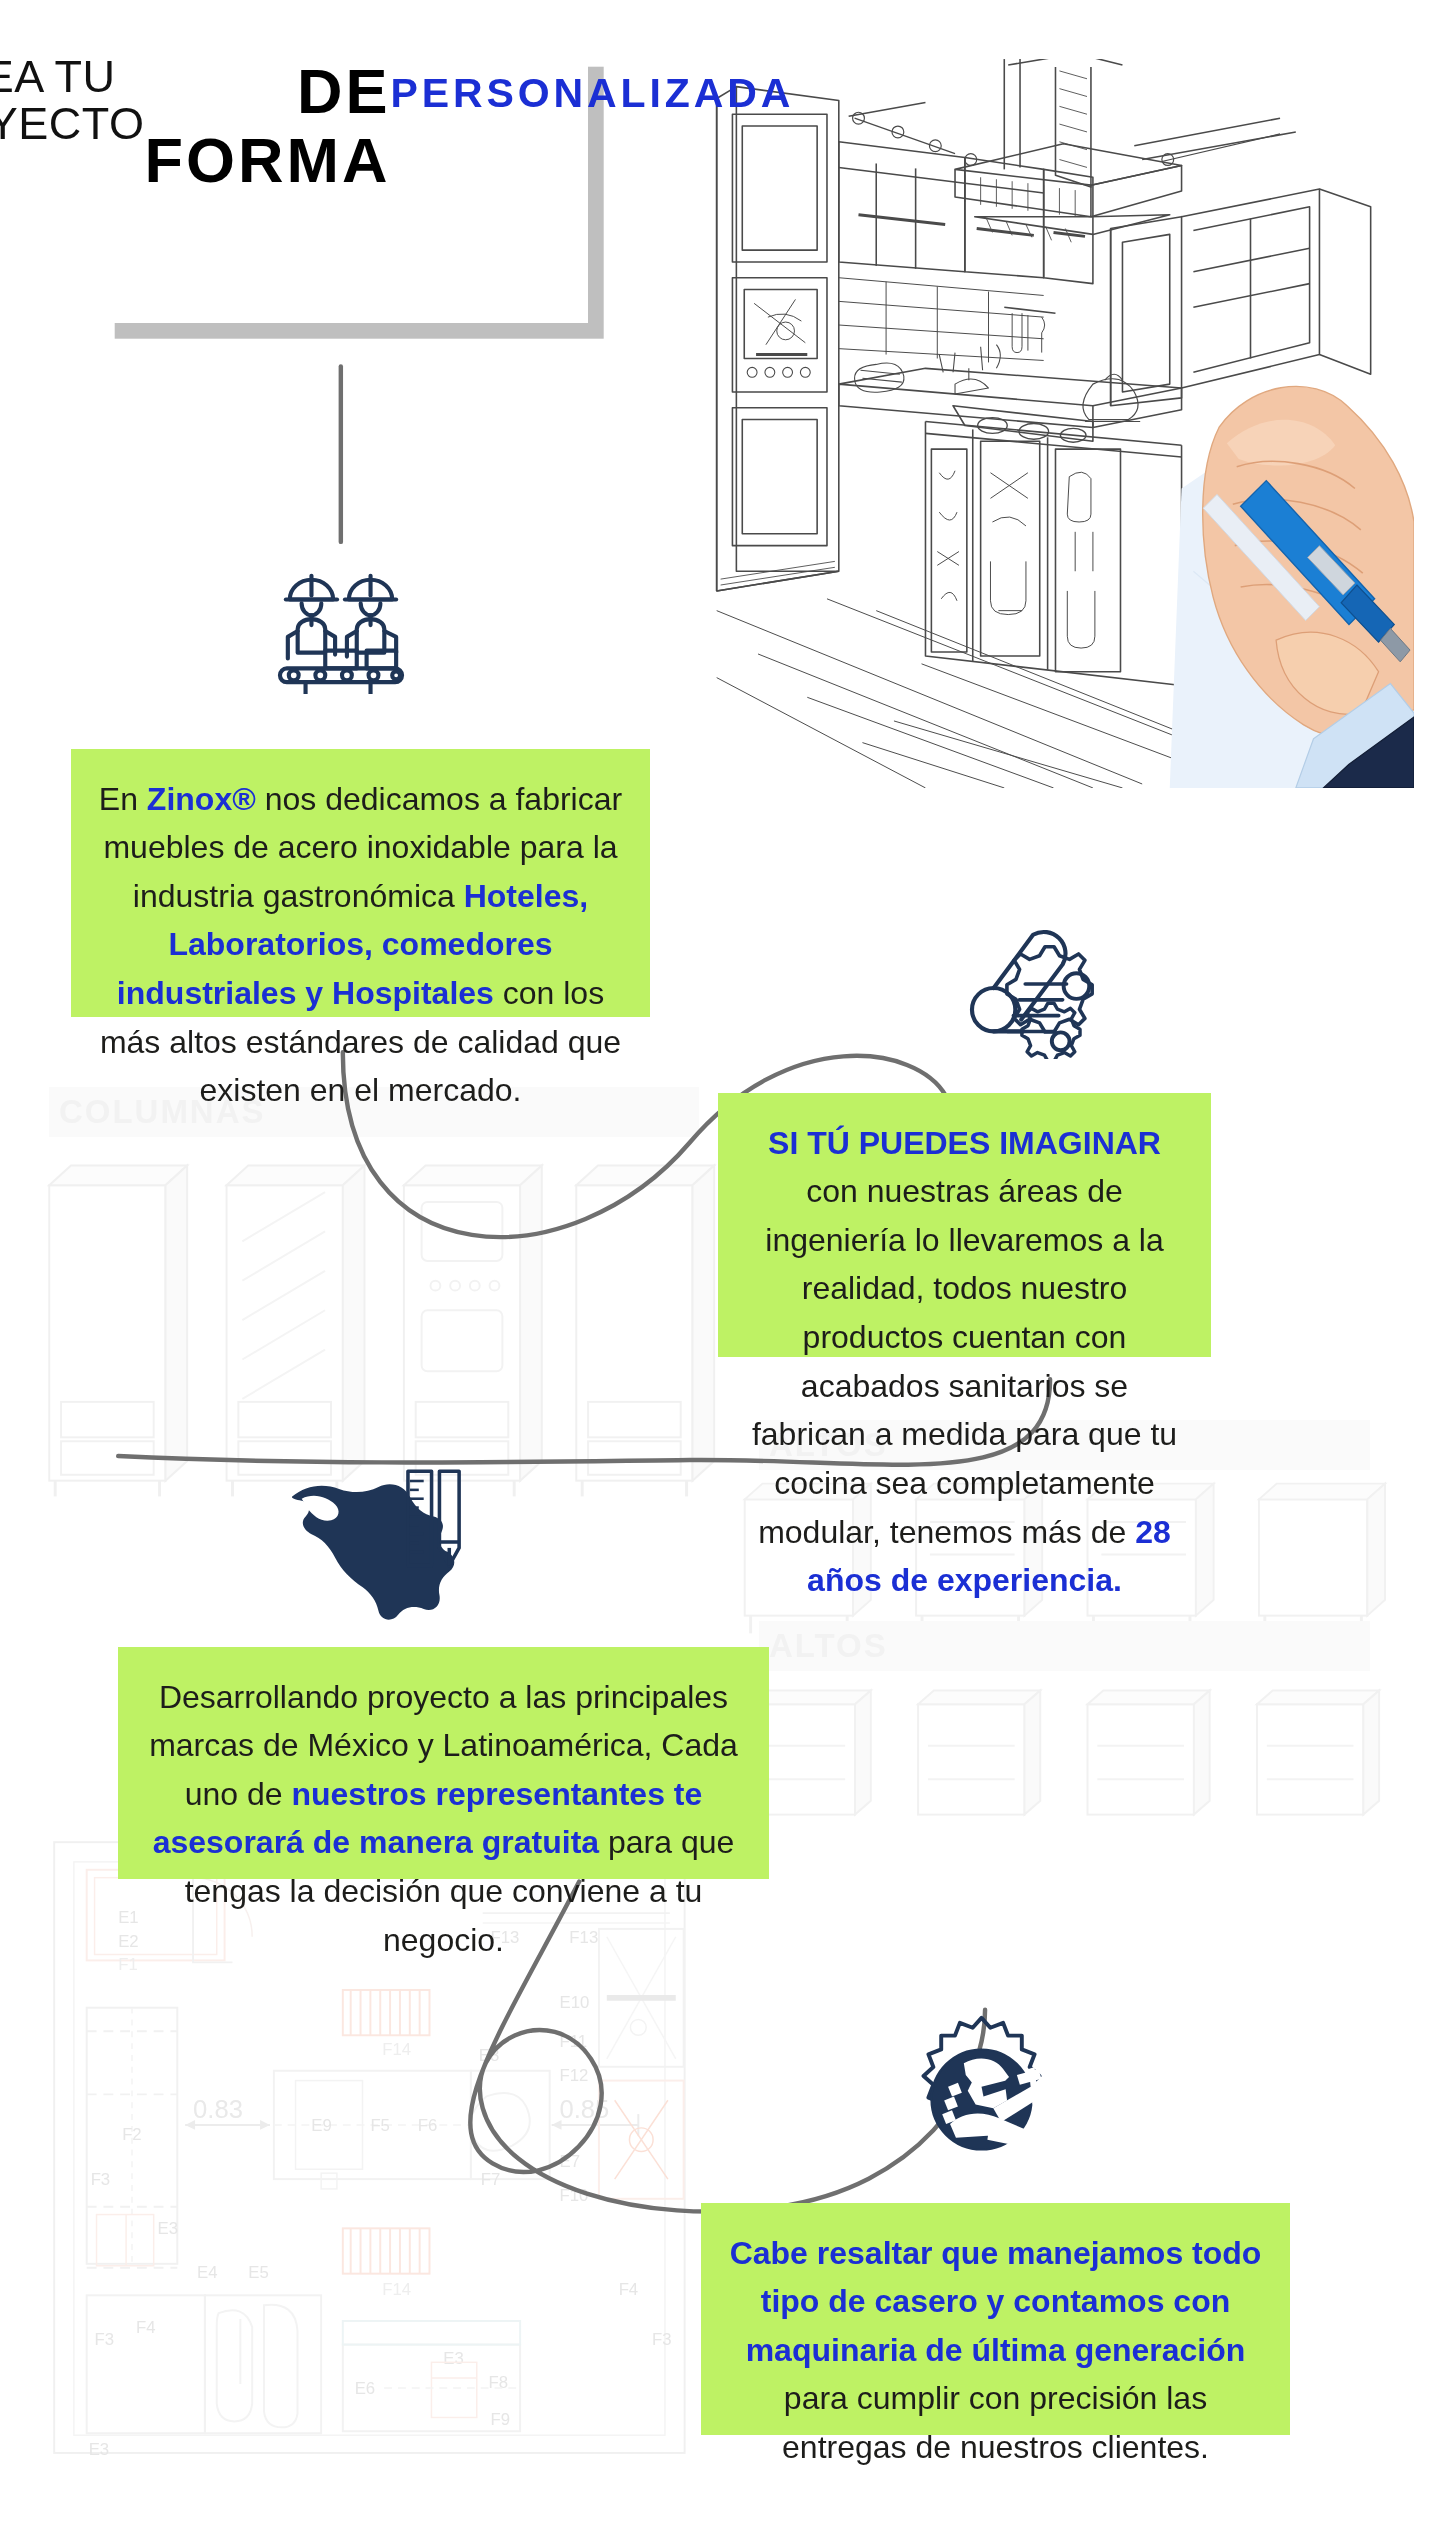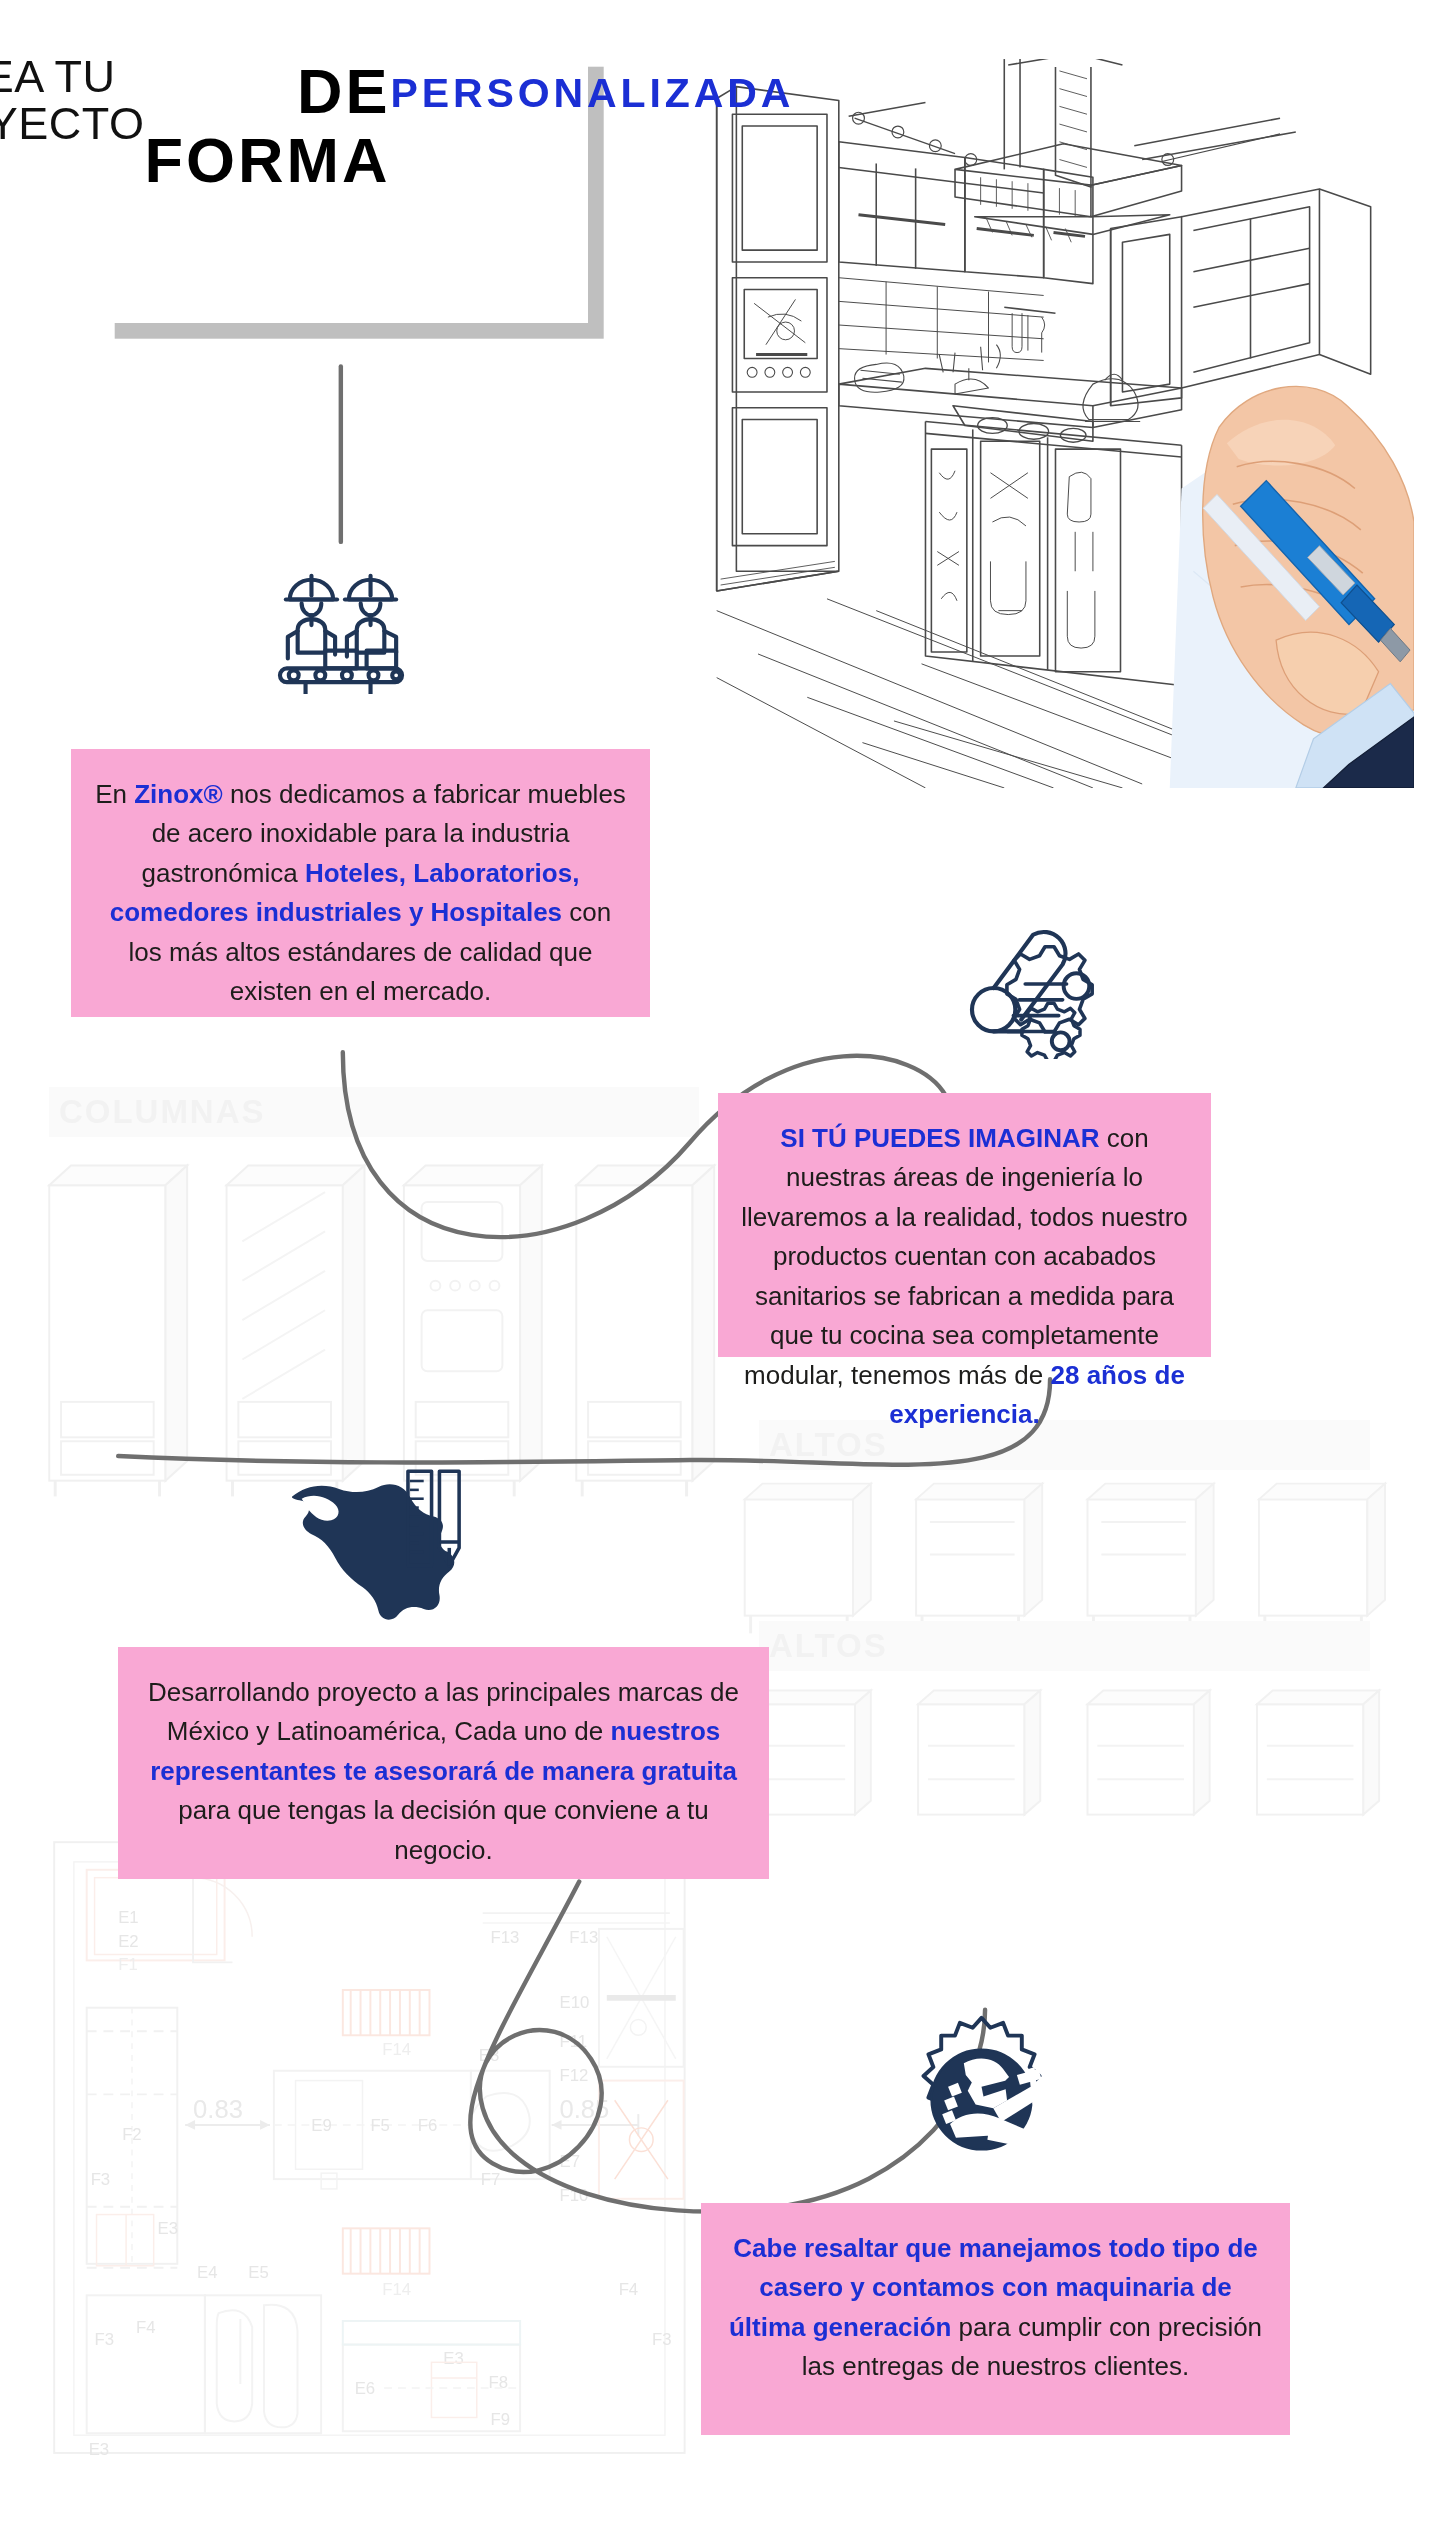--- a/index.html
+++ b/index.html
@@ -38,24 +38,24 @@
     font-size:63px;letter-spacing:3px;color:#000000;
     font-weight:700;text-align:right;line-height:1.1;margin-top:3.9px;
   }
   #title-card .l3{
     font-size:41px;letter-spacing:3.9px;color:#1b2fd4;
     font-weight:700;text-align:center;line-height:1.1;margin-top:17.7px;
   }
 
   
   .textcard{
-    position:absolute;background:#f9a8d4;z-index:5;
+    position:absolute;background:#bef264;z-index:5;
     box-sizing:border-box;
     color:#1d1d1b;
-    font-size:26px;
+    font-size:32px;
     line-height:1.52;
     text-align:center;
     padding:25.6px 21.7px 27.6px 21.7px;
     font-family:"Liberation Sans", sans-serif;
   }
   .textcard b{color:#1b2fd4;font-weight:700;}
   .textcard .nb{color:#1d1d1b;font-weight:400;}
 
   #card-1{left:71px;  top:749px;  width:579px; height:268px;}
   #card-2{left:718px; top:1093px; width:493px; height:264px;}

